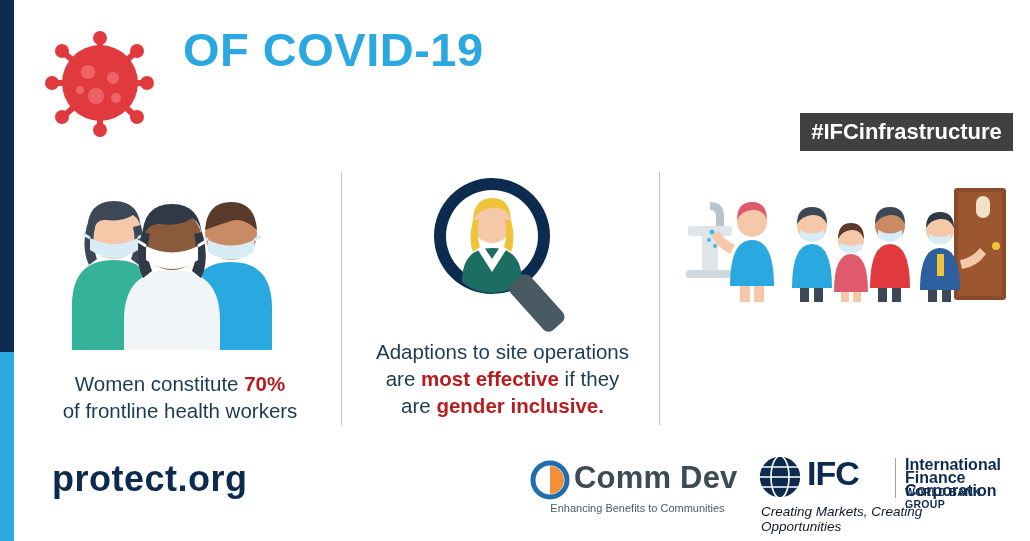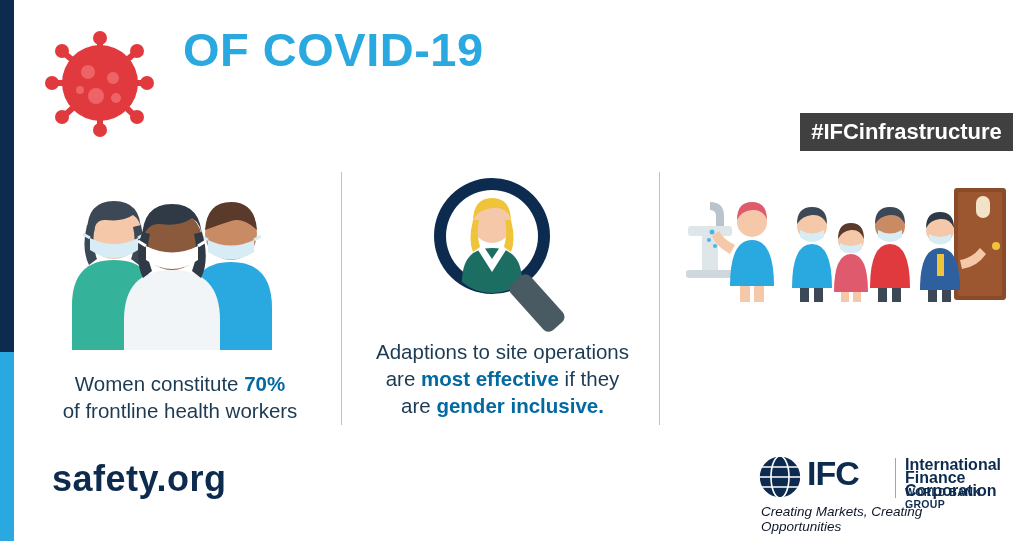--- a/index.html
+++ b/index.html
@@ -42,21 +42,21 @@
   
   .panel{position:absolute;}
   .p1{left:20px;top:180px;width:320px;height:250px;}
   .p2{left:350px;top:176px;width:305px;height:250px;}
   .p3{left:666px;top:180px;width:348px;height:250px;}
 
   .cap{
     position:absolute;left:0;width:100%;
     text-align:center;color:#1c3a52;font-size:20.5px;line-height:27px;
   }
-  .cap b{color:#0369a1;font-weight:bold;margin-top:32px;}
+  .cap b{color:#b91c1c;font-weight:bold;margin-top:32px;}
   .cap-1{top:190px;}
   .cap-2{top:162px;}
   .cap-3{top:138px;}
 
   
   .commdev{
     position:absolute;left:52px;top:458px;
     color:#0d2b4e;font-weight:bold;font-size:36px;letter-spacing:0.5px;
   }
   .logo-commdev{position:absolute;left:530px;top:458px;width:215px;height:62px;}
@@ -239,22 +239,30 @@
           <circle cx="258" cy="48" r="14" fill="#f4c8a8"></circle>
           <path d="M244 46 q0 -16 14 -16 q14 0 14 16 q-4 -10 -14 -9 q-10 1 -14 9 z" fill="#2f3a46"></path>
           <path d="M247 52 q11 6 22 0 l0 6 q-11 9 -22 0 z" fill="#d7ecf5"></path>
           <path d="M278 78 q12 -2 20 -12 l6 6 q-9 13 -24 15 z" fill="#f4c8a8"></path>
           <rect x="255" y="72" width="7" height="22" fill="#f0c43a"></rect>
         </g>
       </svg>
     </div>
   </div>
 
-  <div class="commdev">safety.org</div>
-
+  <div class="commdev">protect.org</div>
+
+  <div class="logo-commdev">
+    <svg width="40" height="40" viewBox="0 0 40 40" style="position:absolute;left:0;top:2px;">
+      <circle cx="20" cy="20" r="17" fill="none" stroke="#1f6fae" stroke-width="5"></circle>
+      <path d="M20 6 a14 14 0 0 1 0 28 z" fill="#f0903a"></path>
+    </svg>
+    <div class="cd-word">Comm Dev</div>
+    <div class="cd-sub">Enhancing Benefits to Communities</div>
+  </div>
 
   <div class="logo-ifc">
     <svg width="46" height="46" viewBox="0 0 46 46" style="position:absolute;left:2px;top:2px;">
       <circle cx="23" cy="23" r="21" fill="#0d2b4e"></circle>
       <g stroke="#ffffff" stroke-width="1.6" fill="none">
         <circle cx="23" cy="23" r="21"></circle>
         <ellipse cx="23" cy="23" rx="9" ry="21"></ellipse>
         <line x1="2" y1="23" x2="44" y2="23"></line>
         <line x1="5" y1="13" x2="41" y2="13"></line>
         <line x1="5" y1="33" x2="41" y2="33"></line>

